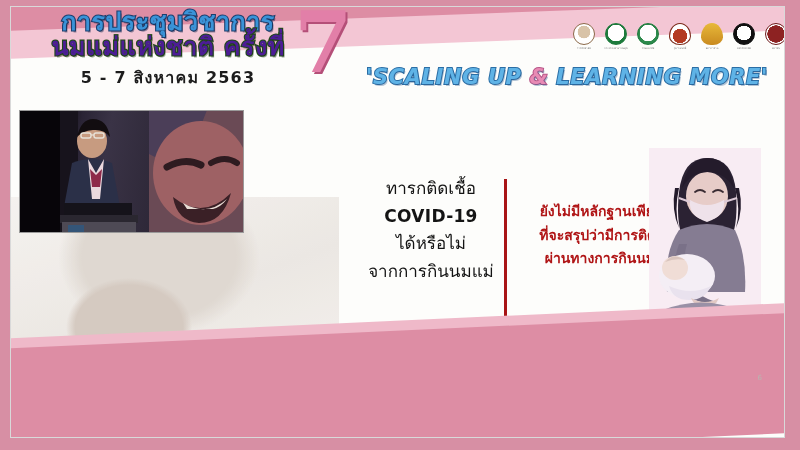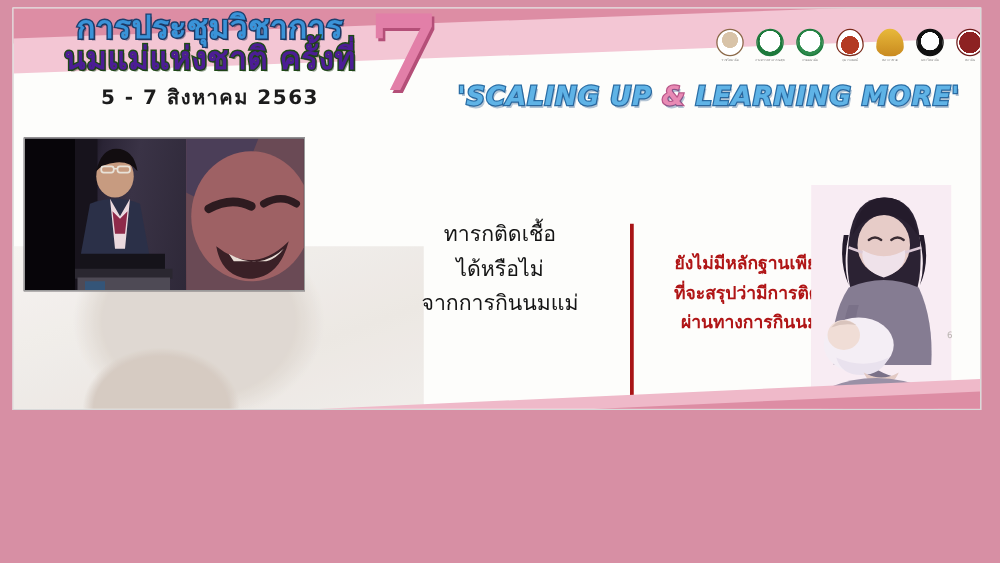--- a/index.html
+++ b/index.html
@@ -8,21 +8,21 @@
     font-family:"DejaVu Sans","Liberation Sans",sans-serif;
     background:#d78fa4;
   }
   #stage { position:relative; width:800px; height:450px; overflow:hidden; background:#d78fa4; }
 
   
   .frame-pink { position:absolute; inset:0; background:#d78fa4; }
 
   
   .slide {
-    position:absolute; left:10px; top:6px; width:775px; height:322px;
+    position:absolute; left:10px; top:6px; width:775px; height:432px;
     background:#fdfdfb; overflow:hidden;
     border:1px solid #d9d9d9;
   }
 
   
   .band-dark {
     position:absolute; left:-60px; top:-46px; width:980px; height:76px;
     background:#dd8da4; transform:rotate(-2.1deg); transform-origin:0 0;
   }
   .band-light {
@@ -116,21 +116,21 @@
     position:absolute; left:8px; top:103px; width:225px; height:123px;
     border:1px solid #9a9a9a; overflow:hidden; background:#1a1320;
   }
   .vt-left { position:absolute; left:0; top:0; width:58%; height:100%;
     background:linear-gradient(100deg,#090609 0%,#0d0a10 28%,#2a2435 42%,#3a3346 62%,#2e2838 100%); }
   .vt-right { position:absolute; right:0; top:0; width:42%; height:100%;
     background:linear-gradient(200deg,#5b4352 0%,#7a4f56 40%,#8a5a5c 70%,#6d4750 100%); }
 
   
   .qtext {
-    position:absolute; left:303px; top:168px; width:172px; text-align:center;
+    position:absolute; left:334px; top:168px; width:172px; text-align:center;
     color:#141414; font-size:17px; line-height:1.62;
   }
   .qtext .en { font-weight:bold; letter-spacing:.3px; }
 
   .divider {
     position:absolute; left:493px; top:172px; width:3px; height:144px;
     background:#a81416;
   }
 
   .ans {
@@ -257,20 +257,21 @@
           <path d="M18 56 q18 -10 34 -2" stroke="#2e1b20" stroke-width="7" fill="none" stroke-linecap="round"></path>
           <path d="M62 52 q14 -8 26 0" stroke="#2e1b20" stroke-width="6" fill="none" stroke-linecap="round"></path>
           <path d="M24 86 q30 24 58 -4 q-8 30 -32 30 q-22 -2 -26 -26 Z" fill="#3a2026"></path>
           <path d="M34 92 q24 14 44 -4 q-6 8 -14 10 l-26 0 Z" fill="#e8dcd4"></path>
         </svg>
       </div>
     </div>
 
     <div class="qtext">
       <div>ทารกติดเชื้อ</div>
+      <div class="en">COVID-19</div>
       <div>ได้หรือไม่</div>
       <div>จากการกินนมแม่</div>
     </div>
 
     <div class="divider"></div>
 
     <div class="ans">
       <div>ยังไม่มีหลักฐานเพียงพอ</div>
       <div>ที่จะสรุปว่ามีการติดเชื้อ</div>
       <div>ผ่านทางการกินนมแม่</div>

